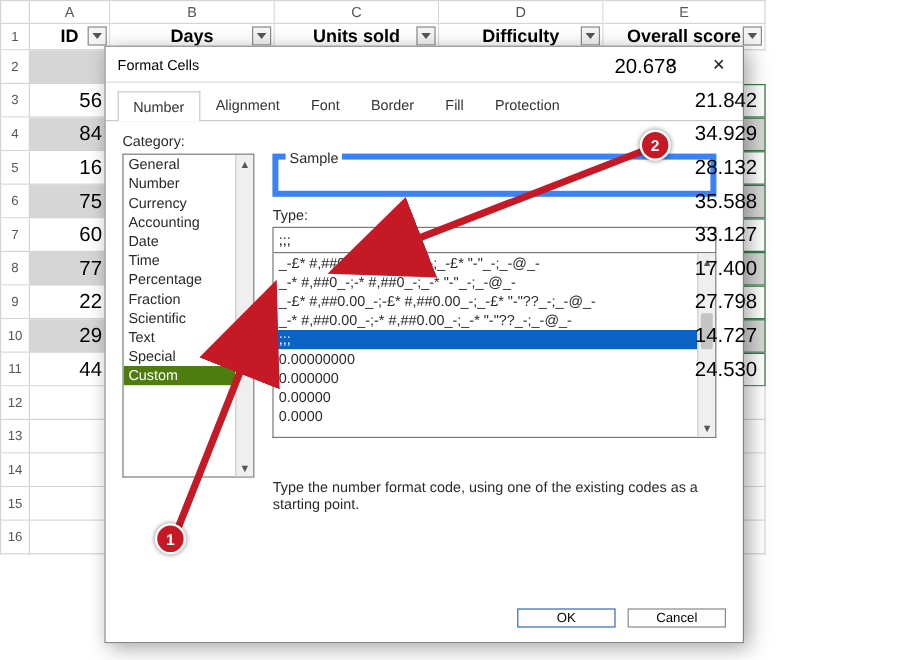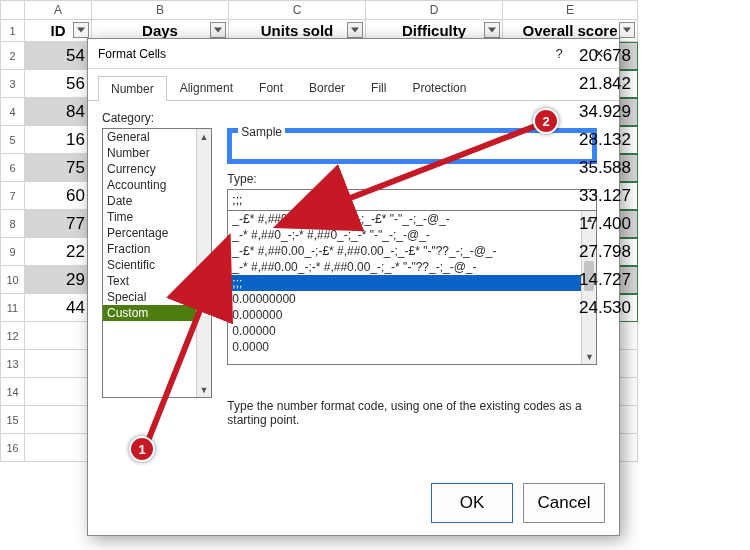--- a/index.html
+++ b/index.html
@@ -42,21 +42,21 @@
   .typeinput{width:100%;height:22px;border:1px solid #7a7a7a;padding:2px 4px;font-size:12px;font-family:inherit}
   .typelist{width:100%;height:154px;border:1px solid #7a7a7a;border-top:none;overflow:hidden;font-size:12px;position:relative}
   .typelist .li{padding:1px 4px;white-space:nowrap;overflow:hidden;text-overflow:clip}
   .typelist .li.sel{background:#0b63c5;color:#fff}
   .typelist .sb{position:absolute;right:0;top:0;bottom:0;width:15px;background:#efefef;border-left:1px solid #ccc}
   .typelist .sb .ar{height:15px;display:flex;align-items:center;justify-content:center;font-size:9px;color:#555}
   .typelist .sb .thumb{position:absolute;left:2px;right:2px;top:50px;height:30px;background:#c4c4c4;border-radius:2px}
   .delbtn{float:right;margin-top:8px;width:72px;height:24px;border:1px solid #8a8a8a;background:#fdfdfd;font-size:12px}
   .hint{clear:both;padding-top:34px;font-size:12px}
   .dlgbtns{position:absolute;bottom:12px;right:14px;display:flex;gap:10px}
-  .dbtn{width:82px;height:40px;border:1px solid #8a8a8a;background:#fdfdfd;font-size:17px}
+  .dbtn{width:82px;height:16px;border:1px solid #8a8a8a;background:#fdfdfd;font-size:11px}
   .dbtn.primary{border:1px solid #2b6bbf}
   
   .ann{position:absolute;z-index:50;pointer-events:none}
   .badge{width:26px;height:26px;border-radius:50%;background:#c61926;border:2px solid #fff;box-shadow:0 0 4px rgba(0,0,0,.5);color:#fff;display:flex;align-items:center;justify-content:center;font-size:13px;font-weight:600}
 </style>
 </head>
 <body>
 
 <div class="sheet">
   <div class="col-heads">
@@ -107,21 +107,20 @@
         <span class="filter-btn">
           <svg viewBox="0 0 10 6">
             <path d="M0 0 L10 0 L5 6 Z" fill="#555"></path>
           </svg>
         </span>
       </div>
   </div>
   <div id="data-rows">
       <div class="drow">
         <div class="rn">2</div>
-        <div class="dcell cA alt">54</div>
         <div class="dcell cB alt"></div>
         <div class="dcell cC alt"></div>
         <div class="dcell cD alt"></div>
         <div class="dcell cE alt sel">
           <div class="bar" style="width: 37%;"></div>
           <span class="val">20.678</span>
         </div>
       </div>
       <div class="drow">
         <div class="rn">3</div>

